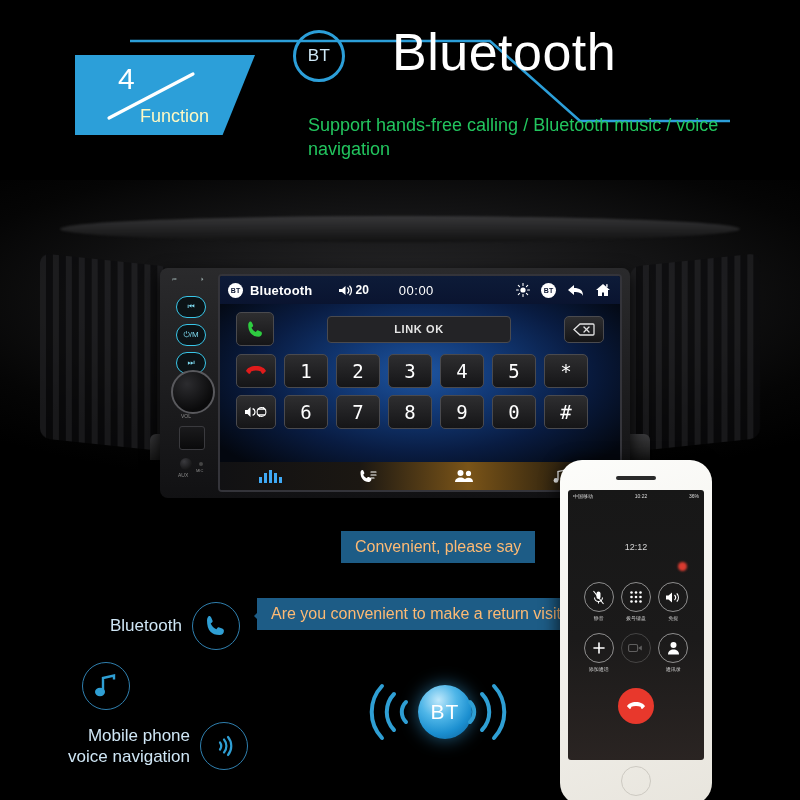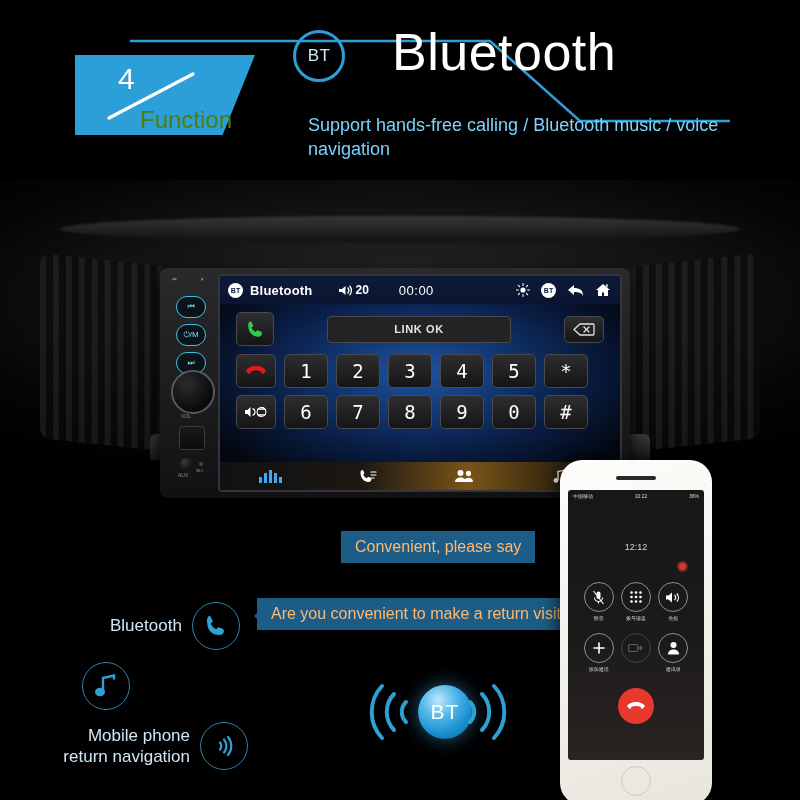--- a/index.html
+++ b/index.html
@@ -5,27 +5,27 @@
   html,body{margin:0;padding:0;background:#000;}
   body{width:800px;height:800px;overflow:hidden;position:relative;
        font-family:"Liberation Sans","DejaVu Sans",sans-serif;color:#fff;}
 
   
   .header{position:absolute;left:0;top:0;width:800px;height:180px;background:#000;}
   .badge{position:absolute;left:75px;top:55px;width:180px;height:80px;
          background:#2c9fd9;clip-path:polygon(0 0,100% 0,82% 100%,0 100%);}
   .badge-num{position:absolute;left:118px;top:62px;font-size:30px;color:#fff;font-weight:400;}
   .badge-slash{position:absolute;left:105px;top:70px;width:92px;height:52px;}
-  .badge-fn{position:absolute;left:140px;top:106px;font-size:24px;color:#4d7c0f;}
+  .badge-fn{position:absolute;left:140px;top:106px;font-size:18px;color:#fef9c3;}
   .badge-line{position:absolute;left:125px;top:36px;width:610px;height:90px;}
   .bt-circ{position:absolute;left:293px;top:30px;width:52px;height:52px;border-radius:50%;
            border:3px solid #2c9fd9;box-sizing:border-box;display:flex;align-items:center;justify-content:center;}
   .bt-circ span{font-size:17px;color:#cfe9f8;letter-spacing:.5px;}
   .title{position:absolute;left:392px;top:22px;font-size:52px;color:#fff;font-weight:400;letter-spacing:.5px;}
-  .subtitle{position:absolute;left:308px;top:114px;width:470px;font-size:18px;color:#7dd3fc;line-height:1.32;}
+  .subtitle{position:absolute;left:308px;top:114px;width:470px;font-size:18px;color:#22c55e;line-height:1.32;}
 
   
   .car{position:absolute;left:0;top:180px;width:800px;height:620px;overflow:hidden;background:#000;}
   .dash{position:absolute;left:0;top:0;width:800px;height:340px;
         background:radial-gradient(ellipse 600px 190px at 400px 120px,#2b2b2d 0%,#141415 45%,#050505 78%,#000 100%);}
   .dash-lip{position:absolute;left:60px;top:36px;width:680px;height:26px;border-radius:50%;
         background:linear-gradient(180deg,#3b3b3d,#111);filter:blur(1px);opacity:.9;}
   .vent-l{position:absolute;left:40px;top:80px;width:130px;height:185px;border-radius:10px;
         background:repeating-linear-gradient(90deg,#242427 0 6px,#0c0c0e 6px 13px);opacity:.65;
         transform:skewY(6deg);filter:blur(.6px);}
@@ -330,21 +330,21 @@
 <div class="feat" style="left:72px;top:662px;">
   <div class="fcirc">
     <svg width="24" height="26" viewBox="0 0 24 26">
       <path d="M9 19V5l11-2.5v4" stroke="#2f9fd4" stroke-width="2.4" fill="none"></path>
       <ellipse cx="6" cy="19" rx="5" ry="4.2" fill="#2f9fd4"></ellipse>
     </svg>
   </div>
 </div>
 
 <div class="feat" style="left:50px;top:722px;">
-  <div class="lbl" style="max-width:140px;">Mobile phone return navigation</div>
+  <div class="lbl" style="max-width:140px;">Mobile phone voice navigation</div>
   <div class="fcirc">
     <svg width="26" height="26" viewBox="0 0 26 26">
       <g stroke="#2f9fd4" fill="none" stroke-linecap="round">
         <path d="M9 9.5a6 6 0 010 7" stroke-width="2.2"></path>
         <path d="M13 6.5a10 10 0 010 13" stroke-width="2.2"></path>
         <path d="M17 4a14 14 0 010 18" stroke-width="2.2"></path>
       </g>
     </svg>
   </div>
 </div>

